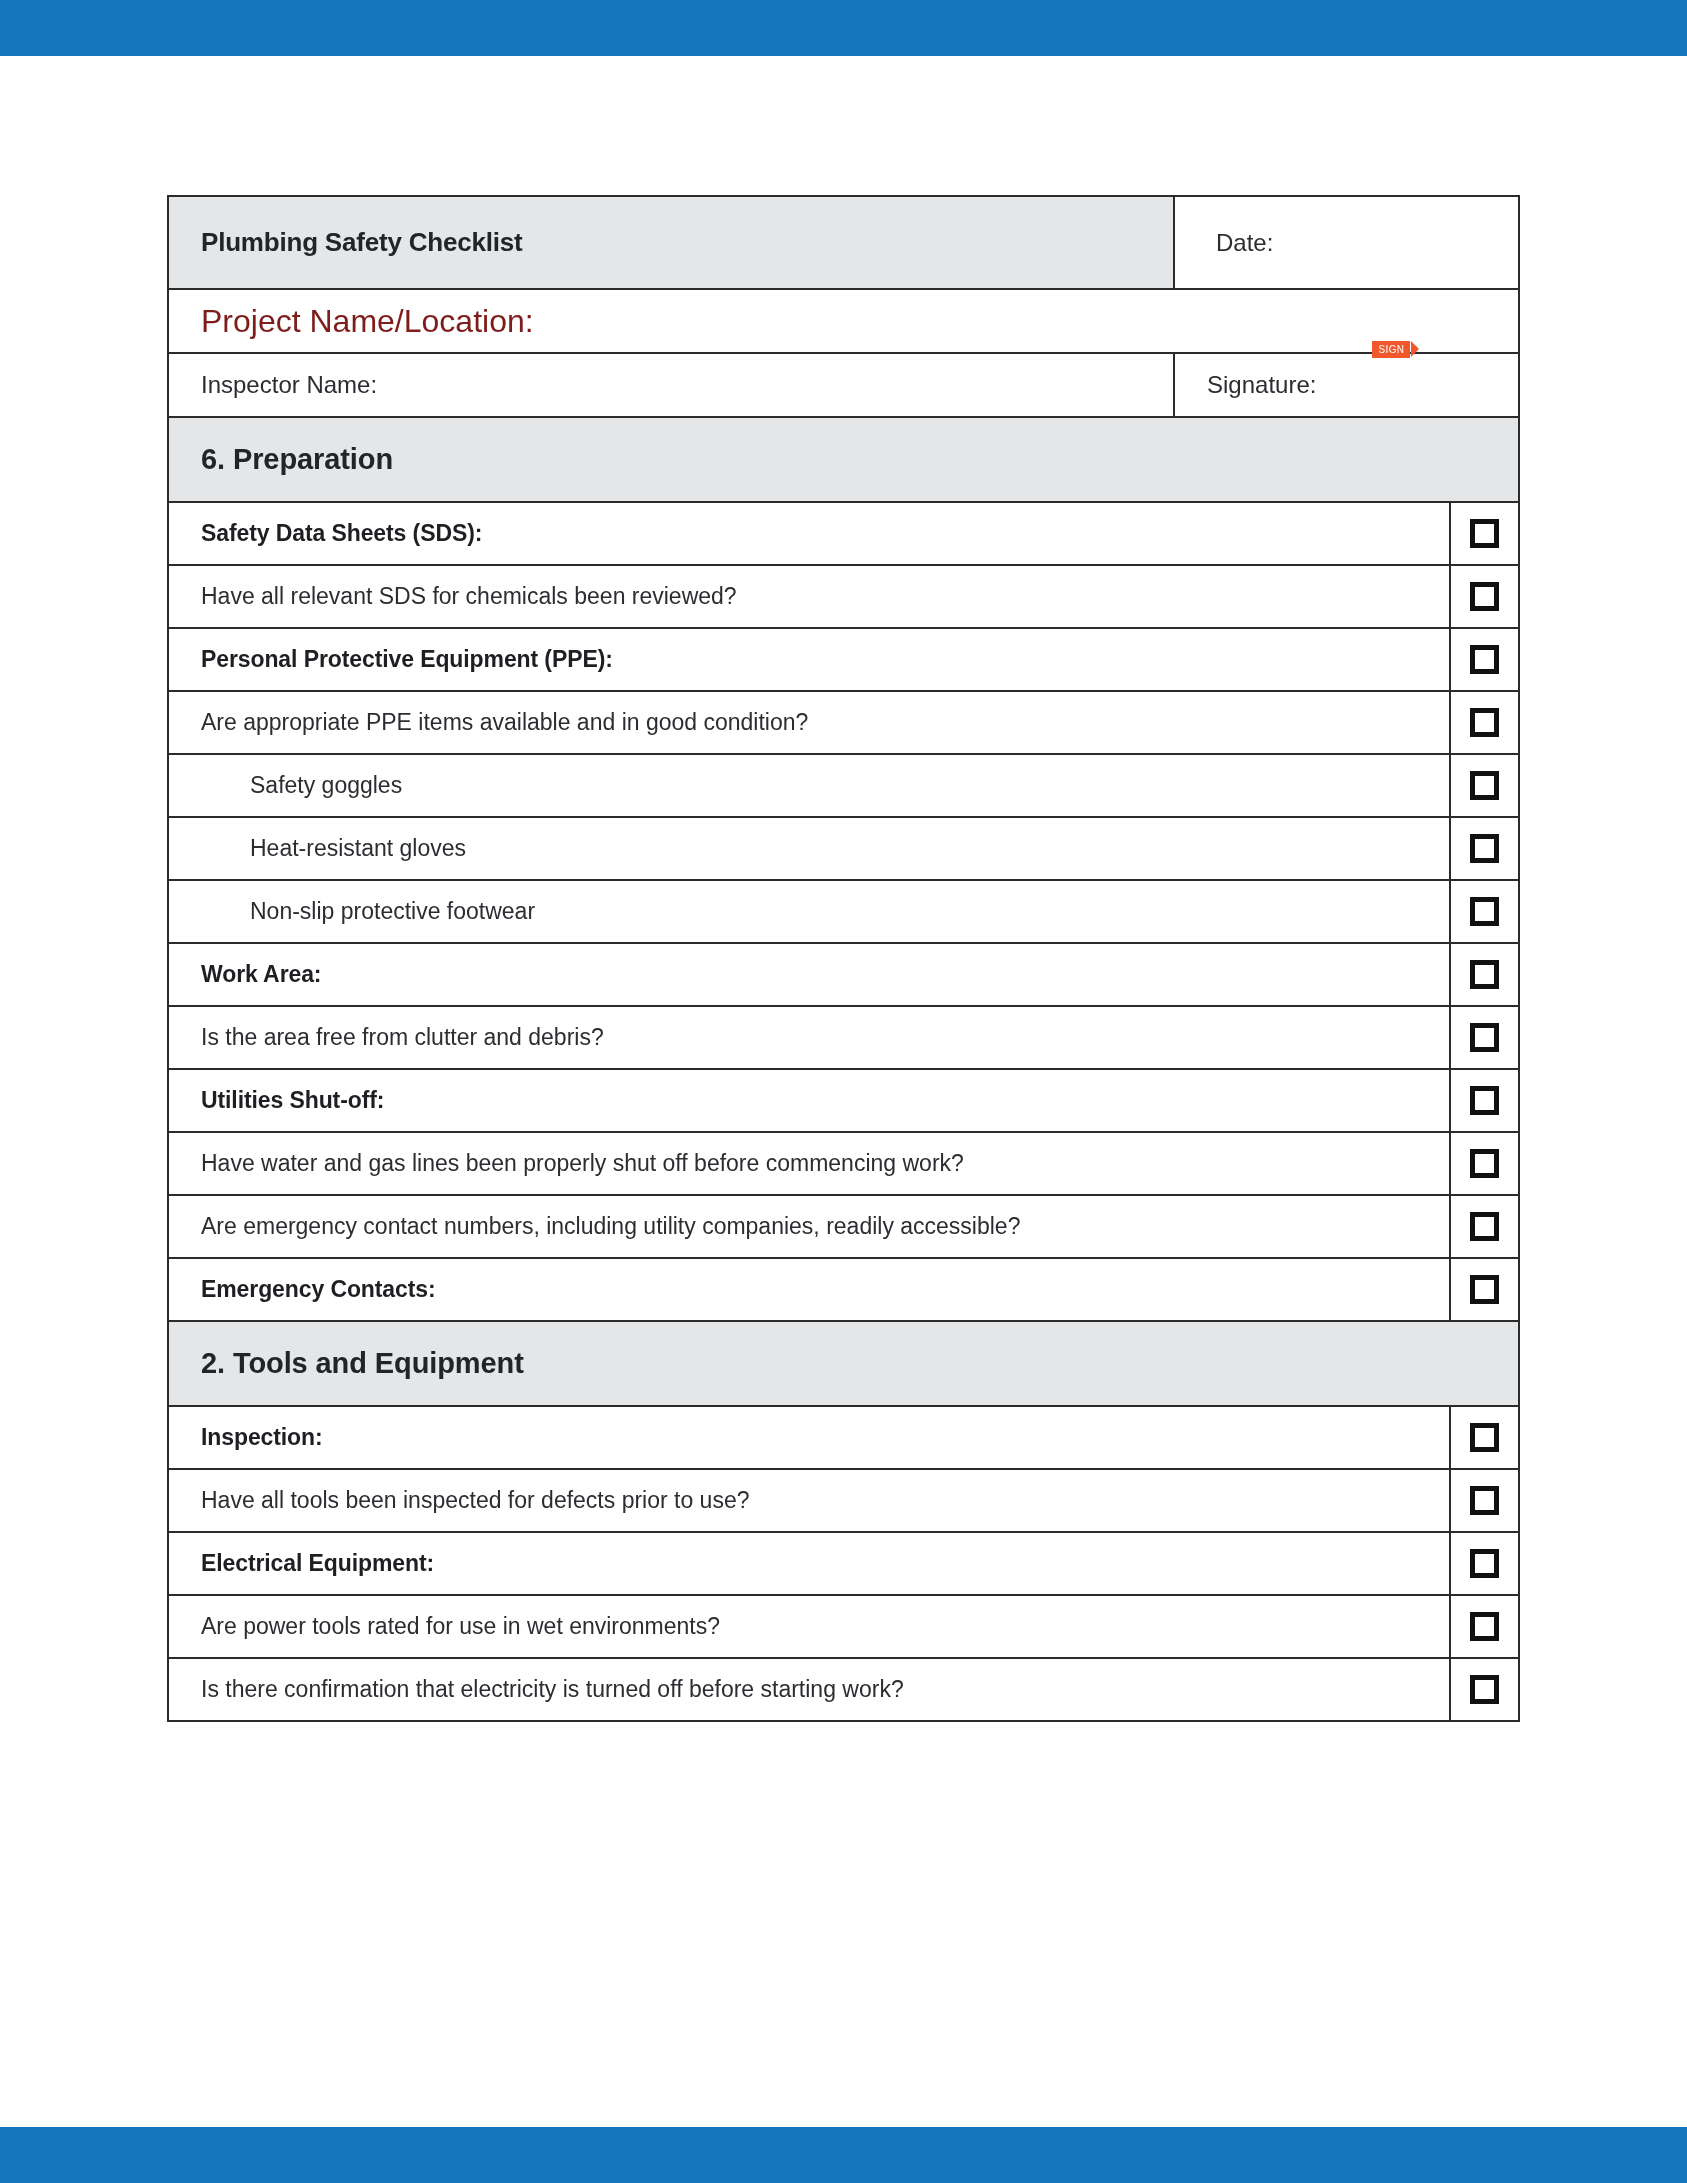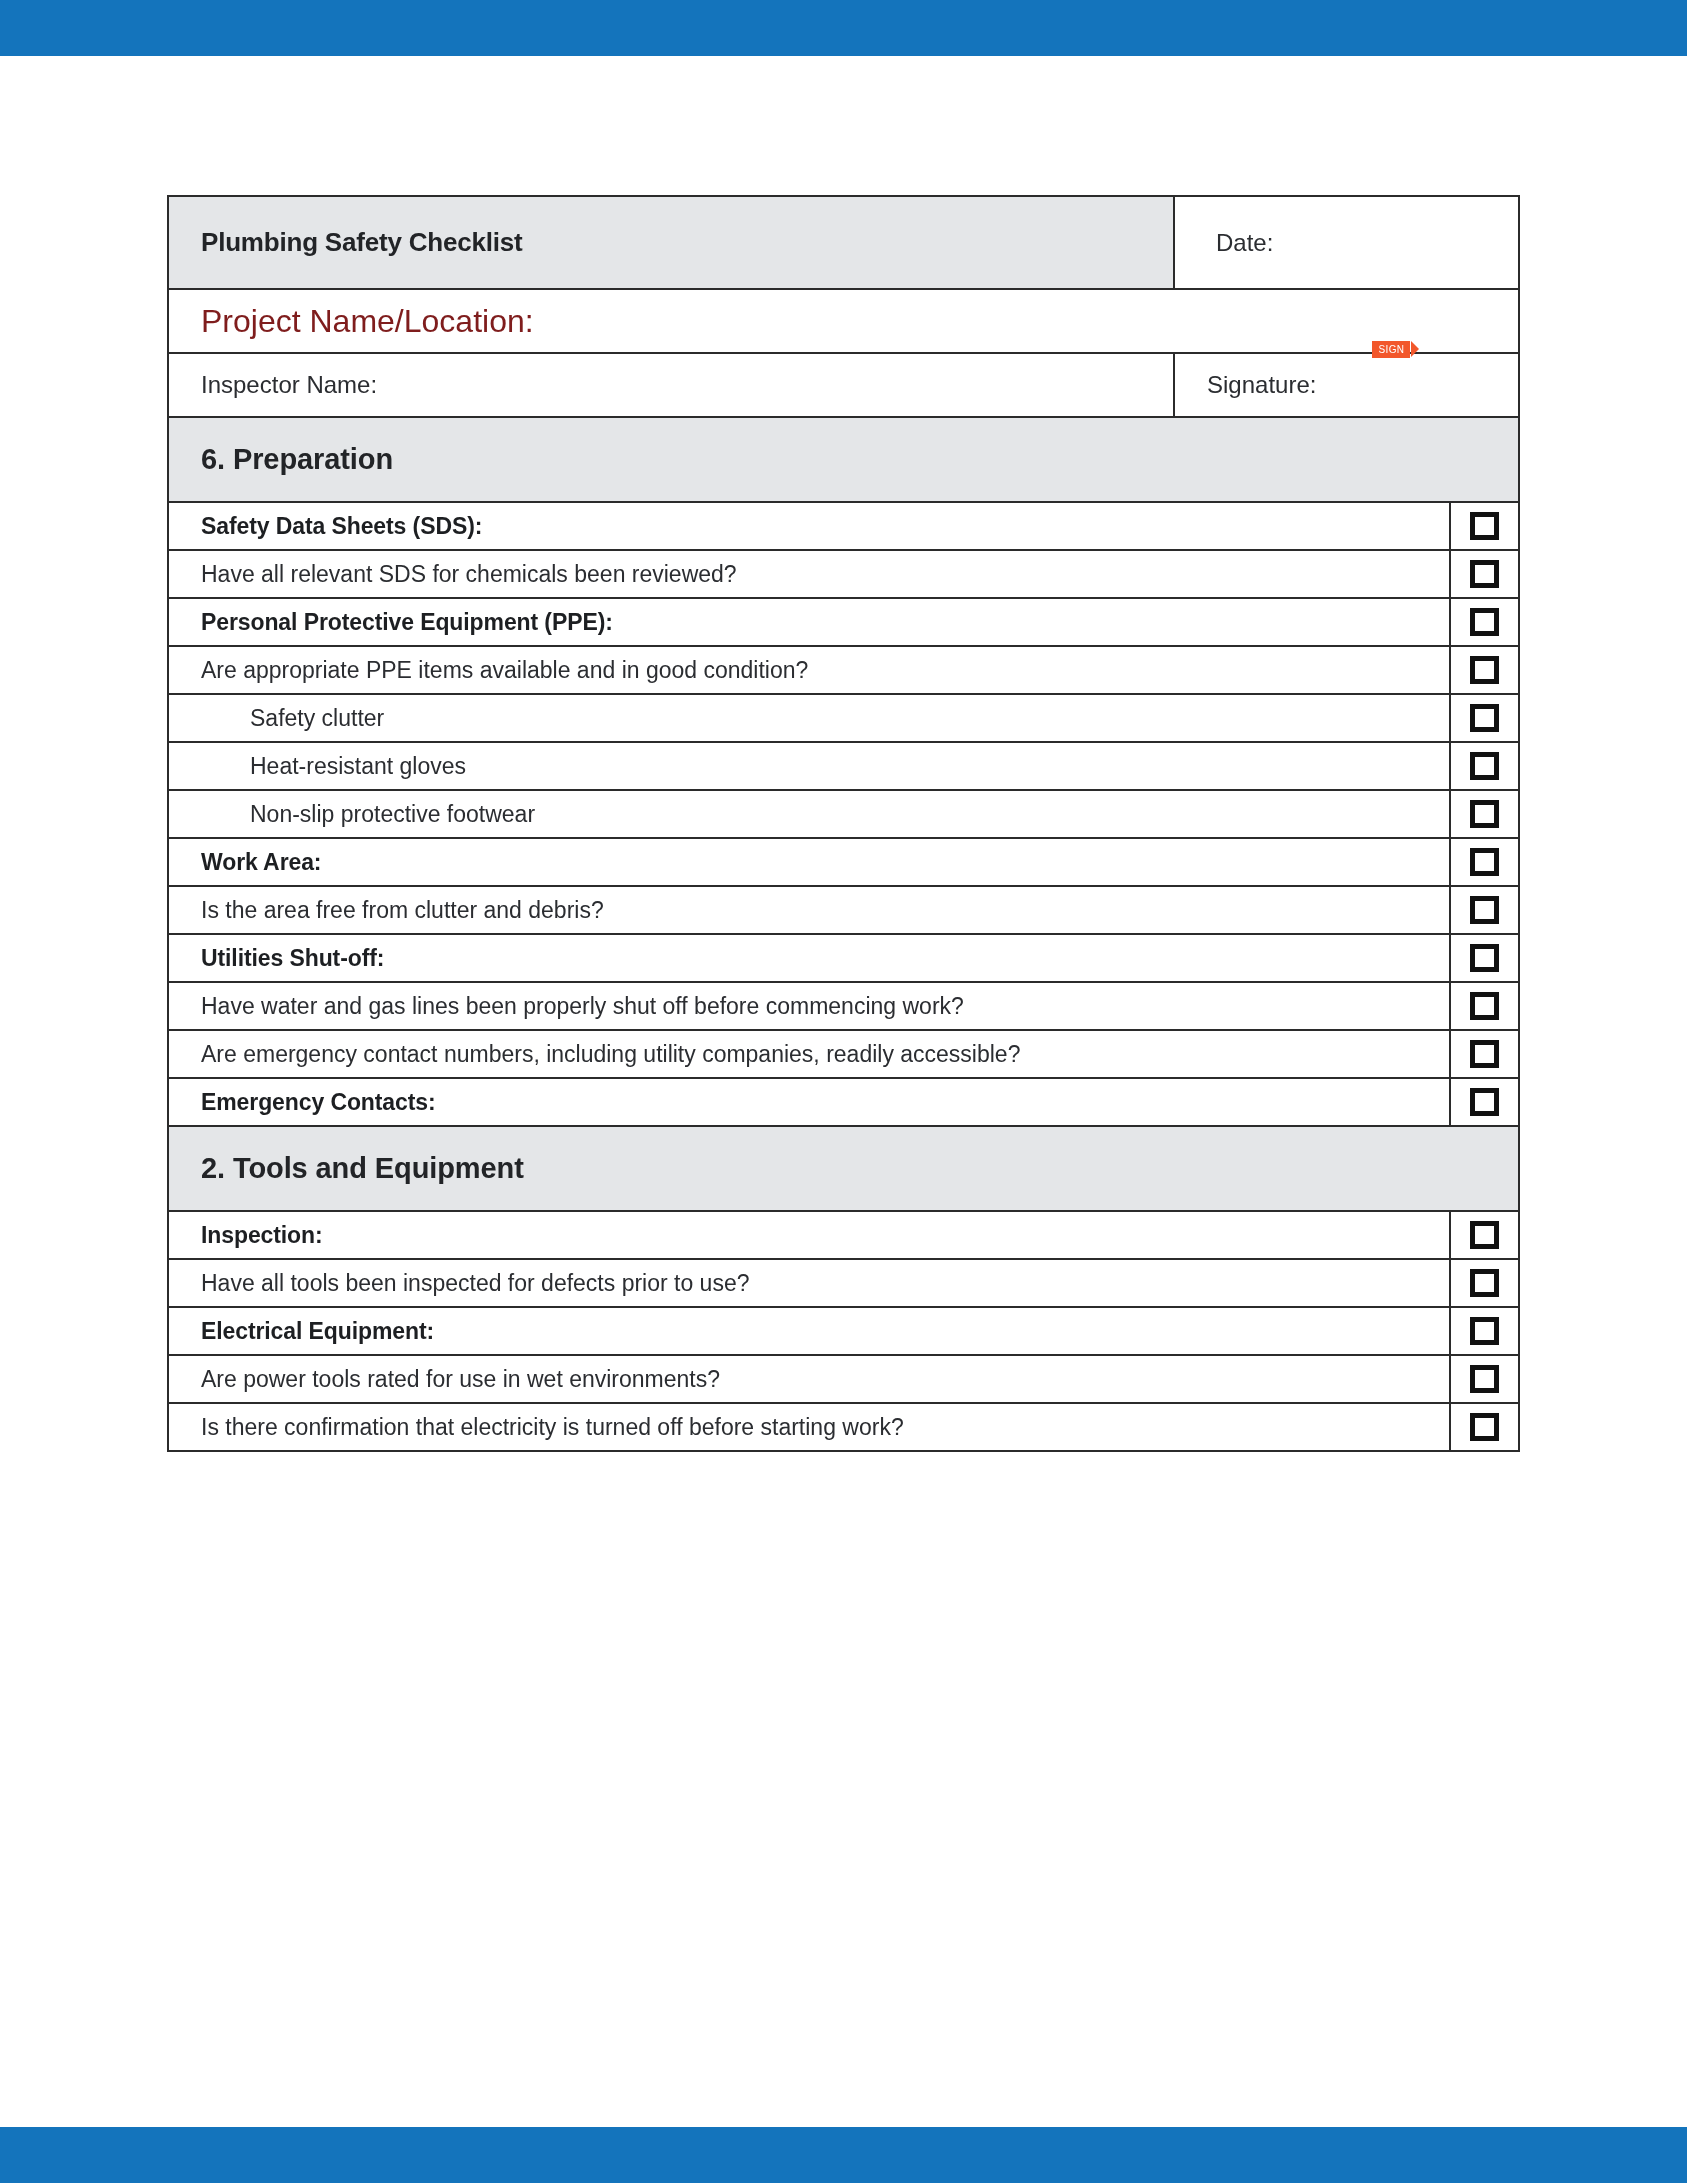--- a/index.html
+++ b/index.html
@@ -108,21 +108,21 @@
   .row-section td {
     height: 85px;
     background: #E4E6E8 !important;
     font-size: 29px;
     font-weight: bold;
     color: #222427;
     letter-spacing: -0.1px;
   }
 
   
-  .row-item td { height: 48px; }
+  .row-item td { height: 63px; }
   .cell-label {
     font-size: 23px;
     color: #2b2d31;
     line-height: 1.25;
   }
   .cell-label.bold {
     font-weight: bold;
     color: #1d1f22;
     letter-spacing: -0.1px;
   }
@@ -185,21 +185,21 @@
         </tr>
         <tr class="row-item">
           <td colspan="3" class="cell-label bold">Personal Protective Equipment (PPE):</td>
           <td class="cell-check"><span class="checkbox"></span></td>
         </tr>
         <tr class="row-item">
           <td colspan="3" class="cell-label">Are appropriate PPE items available and in good condition?</td>
           <td class="cell-check"><span class="checkbox"></span></td>
         </tr>
         <tr class="row-item">
-          <td colspan="3" class="cell-label indent">Safety clutter</td>
+          <td colspan="3" class="cell-label indent">Safety goggles</td>
           <td class="cell-check"><span class="checkbox"></span></td>
         </tr>
         <tr class="row-item">
           <td colspan="3" class="cell-label indent">Heat-resistant gloves</td>
           <td class="cell-check"><span class="checkbox"></span></td>
         </tr>
         <tr class="row-item">
           <td colspan="3" class="cell-label indent">Non-slip protective footwear</td>
           <td class="cell-check"><span class="checkbox"></span></td>
         </tr>

